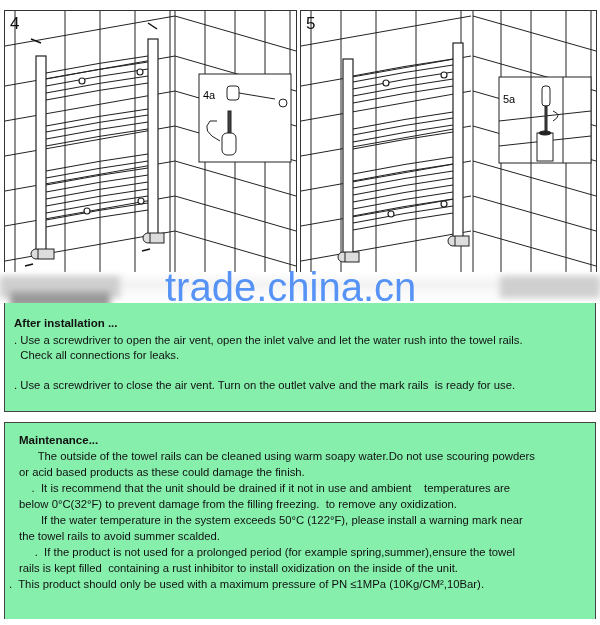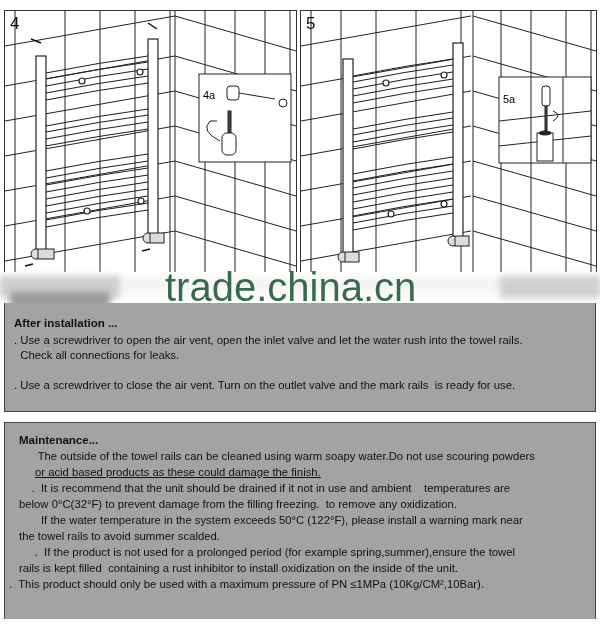--- a/index.html
+++ b/index.html
@@ -3,22 +3,22 @@
 <meta charset="utf-8">
 <style>
   html,body{margin:0;padding:0;background:#fff;}
   body{width:600px;height:625px;position:relative;overflow:hidden;font-family:"Liberation Sans",sans-serif;color:#111;}
   .panel{position:absolute;top:10px;height:262px;border:1px solid #333;background:#fff;overflow:hidden;}
   .panel svg{position:absolute;left:0;top:0;}
   .panel-num{position:absolute;left:5px;top:3px;font-size:17px;color:#111;}
   .inset-label{font-size:11px;}
   .blurstrip{position:absolute;left:0;top:272px;width:600px;height:30px;background:linear-gradient(#fff,#f3f3f3 40%,#fff);}
   .blurbar{position:absolute;height:22px;background:#cfcfcf;filter:blur(3px);}
-  .watermark{position:absolute;left:165px;top:265px;font-size:40px;color:#14532d;letter-spacing:0px;opacity:.85;}
-  .box{position:absolute;border:1px solid #444;background:#a3a3a3;}
+  .watermark{position:absolute;left:165px;top:265px;font-size:40px;color:#3b82f6;letter-spacing:0px;opacity:.85;}
+  .box{position:absolute;border:1px solid #444;background:#86efac;}
   .box1{left:4px;top:303px;width:590px;height:108px;border-top:none;}
   .box2{left:4px;top:422px;width:590px;height:196px;border-bottom:none;text-align:right;}
   .title{font-weight:bold;font-size:11.5px;position:absolute;}
   .line{position:absolute;font-size:11.3px;white-space:pre;}
 </style>
 </head>
 <body>
 
 <div class="panel" style="left:4px;width:291px;">
   <svg width="291" height="262" viewBox="0 0 291 262">
@@ -130,21 +130,21 @@
 <div class="box box1">
   <div class="title" style="left:9px;top:14px;">After installation ...</div>
   <div class="line" style="left:9px;top:46px;">  Check all connections for leaks.</div>
   <div class="line" style="left:9px;top:31px;">. Use a screwdriver to open the air vent, open the inlet valve and let the water rush into the towel rails.</div>
   <div class="line" style="left:9px;top:76px;">. Use a screwdriver to close the air vent. Turn on the outlet valve and the mark rails  is ready for use.</div>
 </div>
 
 <div class="box box2">
   <div class="title" style="left:14px;top:11px;">Maintenance...</div>
   <div class="line" style="left:14px;top:27px;">      The outside of the towel rails can be cleaned using warm soapy water.Do not use scouring powders</div>
-  <div class="line" style="left:30px;top:43px;text-decoration:underline;">or acid based products as these could damage the finish.</div>
+  <div class="line" style="left:14px;top:43px;">or acid based products as these could damage the finish.</div>
   <div class="line" style="left:14px;top:59px;">    .  It is recommend that the unit should be drained if it not in use and ambient    temperatures are</div>
   <div class="line" style="left:14px;top:75px;">below 0°C(32°F) to prevent damage from the filling freezing.  to remove any oxidization.</div>
   <div class="line" style="left:14px;top:91px;">       If the water temperature in the system exceeds 50°C (122°F), please install a warning mark near</div>
   <div class="line" style="left:14px;top:107px;">the towel rails to avoid summer scalded.</div>
   <div class="line" style="left:14px;top:123px;">     .  If the product is not used for a prolonged period (for example spring,summer),ensure the towel</div>
   <div class="line" style="left:14px;top:139px;">rails is kept filled  containing a rust inhibitor to install oxidization on the inside of the unit.</div>
   <div class="line" style="left:4px;top:155px;">.  This product should only be used with a maximum pressure of PN ≤1MPa (10Kg/CM²,10Bar).</div>
 </div>
 
 </body></html>

